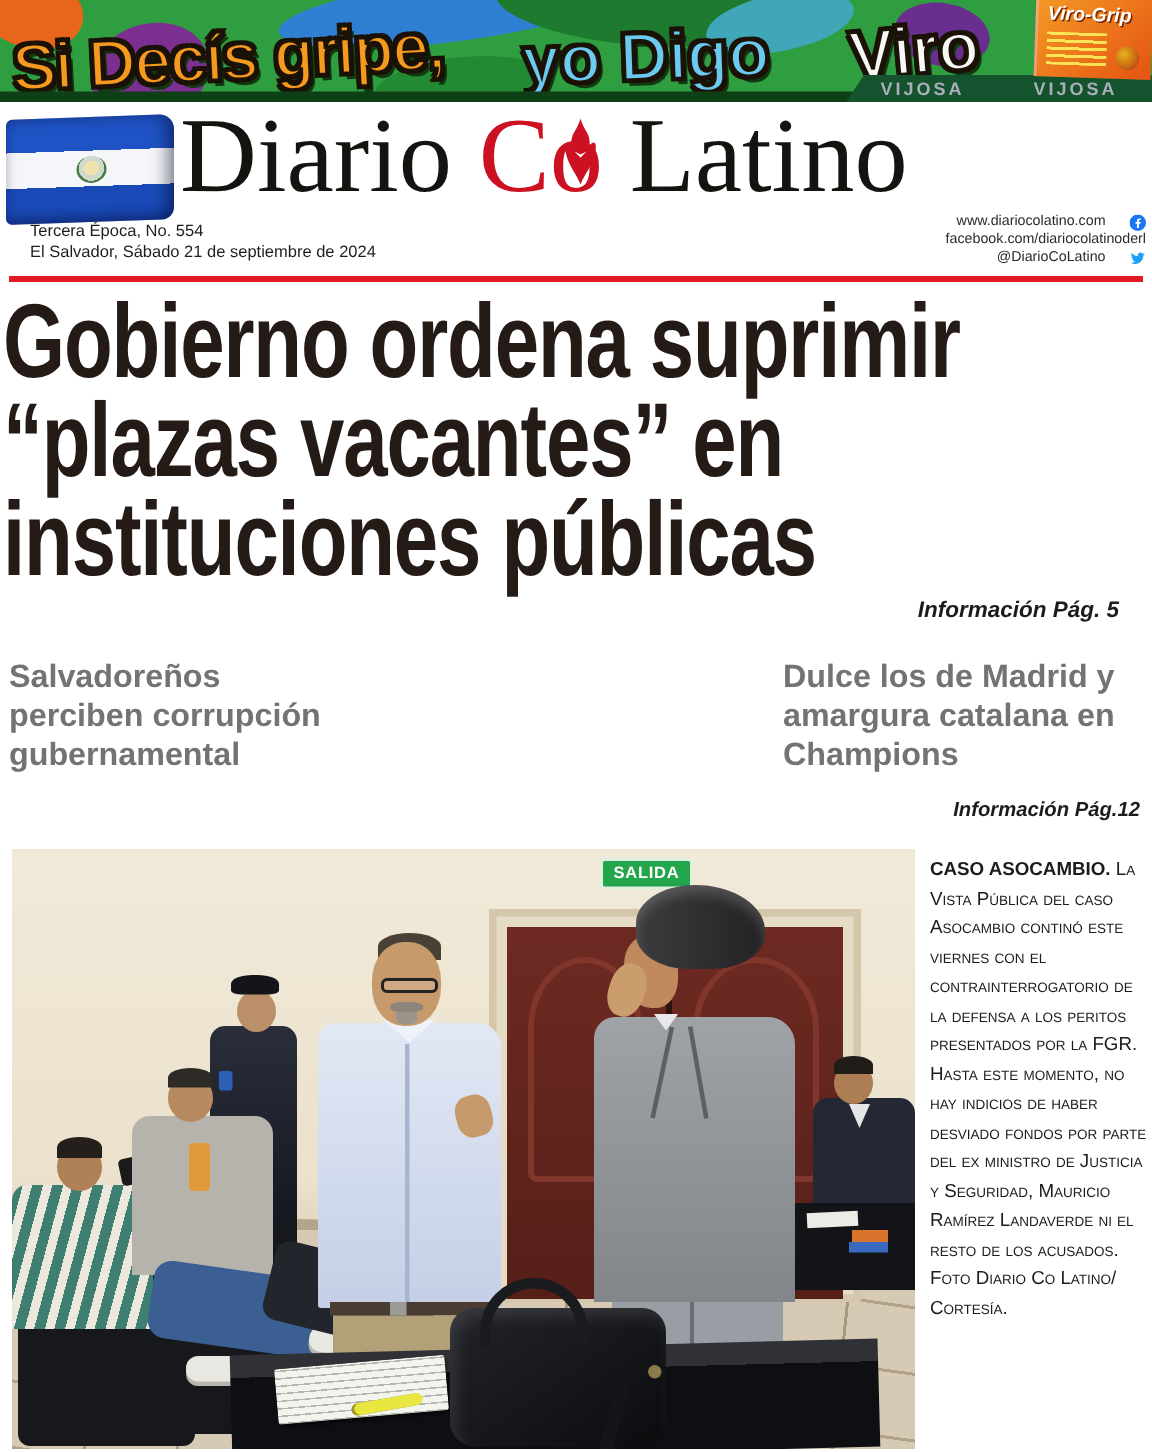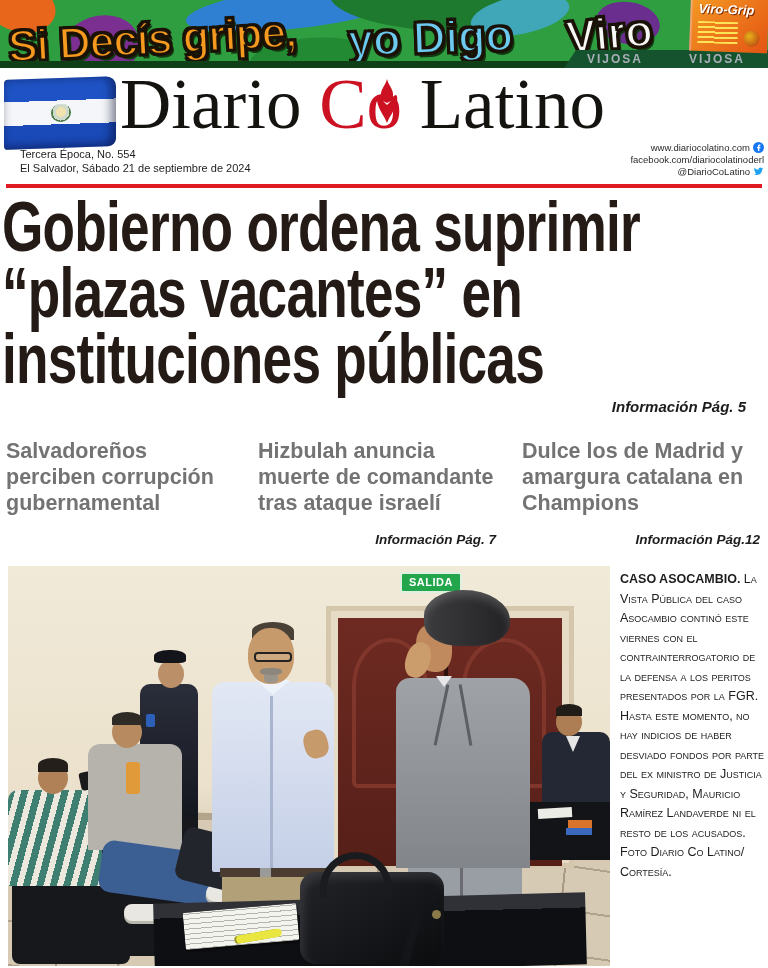--- a/index.html
+++ b/index.html
@@ -41,21 +41,21 @@
   #flag-emblem { position:absolute; left:47px; top:26px; width:20px; height:18px; border-radius:50%;
     background:radial-gradient(circle at 50% 45%, #f0e3b0 0 35%, #cfdacb 35% 60%, #4a7a46 60% 100%); }
   #paper-title { position:absolute; left:120px; top:-4px; width:648px; height:86px; font-family:"Liberation Serif", serif;
     font-size:71px; font-weight:normal; color:#151310; white-space:nowrap; letter-spacing:0px; }
   .title-accent { color:#cc1122; position:relative; }
   #phoenix { position:absolute; right:2px; top:14px; width:26px; height:44px; }
   #edition { position:absolute; left:6px; top:80px; font-size:11px; line-height:13.5px; color:#1e1e1e;margin-left:14px; }
   #slogan { position:absolute; left:205px; top:88px; width:440px; text-align:center; font-size:17.5px;
     font-weight:bold; font-style:italic; color:#e11a23; letter-spacing:0px; }
   #contact { position:absolute; right:4px; top:74px; width:200px; font-size:9.5px; line-height:12px; color:#2a2a2a; text-align:right; }
-  .contact-row { display:flex; justify-content:flex-end; align-items:flex-start; gap:3px; }
+  .contact-row { display:flex; justify-content:flex-end; align-items:flex-end; gap:16px; }
   .soc-icon { width:11px; height:11px; display:inline-block; }
   #red-rule { position:absolute; left:6px; top:116px; width:756px; height:4px; background:#e01b24; }
 
   
   #lead-headline { position:absolute; left:2px; top:194px; width:1011px; transform:scaleX(0.76); transform-origin:0 0;
     font-size:70px; line-height:66px; font-weight:bold; color:#241a16; letter-spacing:-1px; }
   #lead-ref { position:absolute; right:22px; top:398px; font-size:15px; font-weight:bold; font-style:italic; color:#1c1c1c; }
 
   
   .story-col { position:absolute; top:438px; }
@@ -232,24 +232,20 @@
   <div id="lead-headline">
     <div>Gobierno ordena suprimir</div>
     <div>“plazas vacantes” en</div>
     <div>instituciones públicas</div>
   </div>
   <div id="lead-ref">Información Pág.  5</div>
 
   <div class="story-col" id="col-0">
     <div class="story-headline">Salvadoreños perciben corrupción gubernamental</div>
   </div>
-  <div class="story-col" id="col-1">
-    <div class="story-headline">Hizbulah anuncia muerte de comandante tras ataque israelí</div>
-    <div class="story-ref">Información Pág. 7</div>
-  </div>
   <div class="story-col" id="col-2">
     <div class="story-headline">Dulce los de Madrid y amargura catalana en Champions</div>
     <div class="story-ref">Información Pág.12</div>
   </div>
 
   <div id="photo">
     <div class="ph" id="ph-baseboard"></div>
     <div class="ph" id="ph-floor"></div>
     <div class="ph" id="ph-doorframe"></div>
     <div class="ph" id="ph-door-l"></div>

